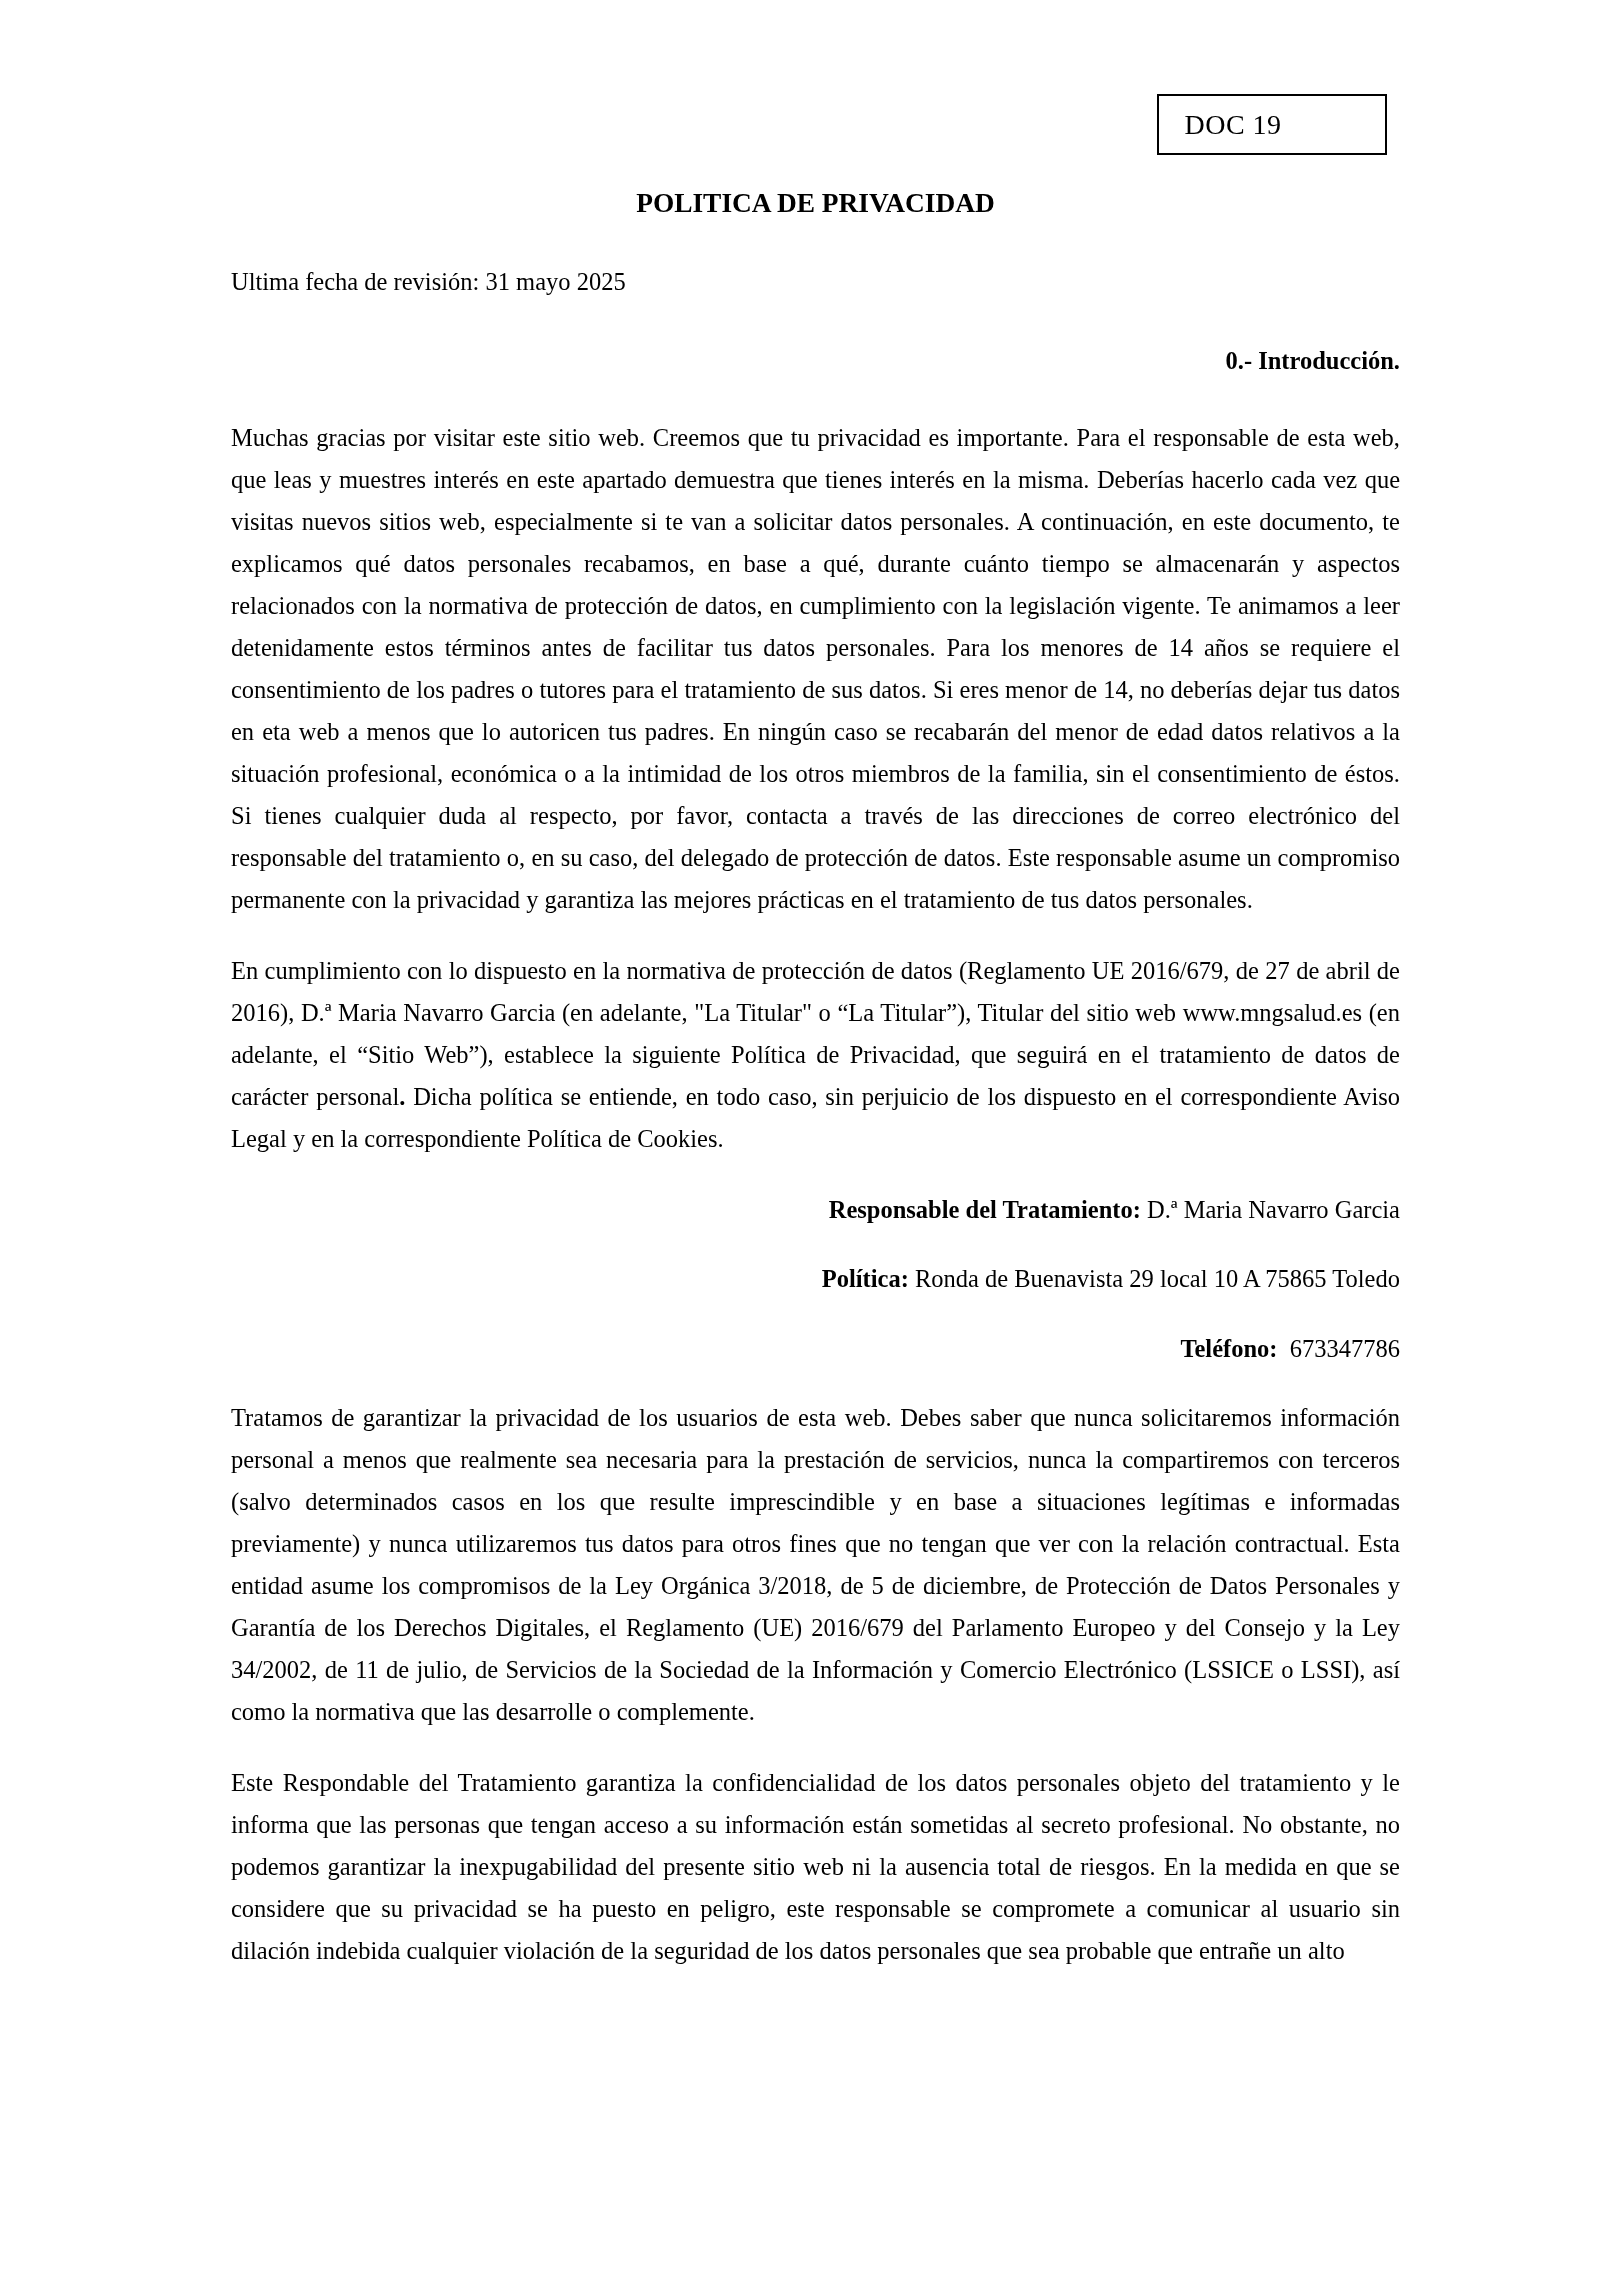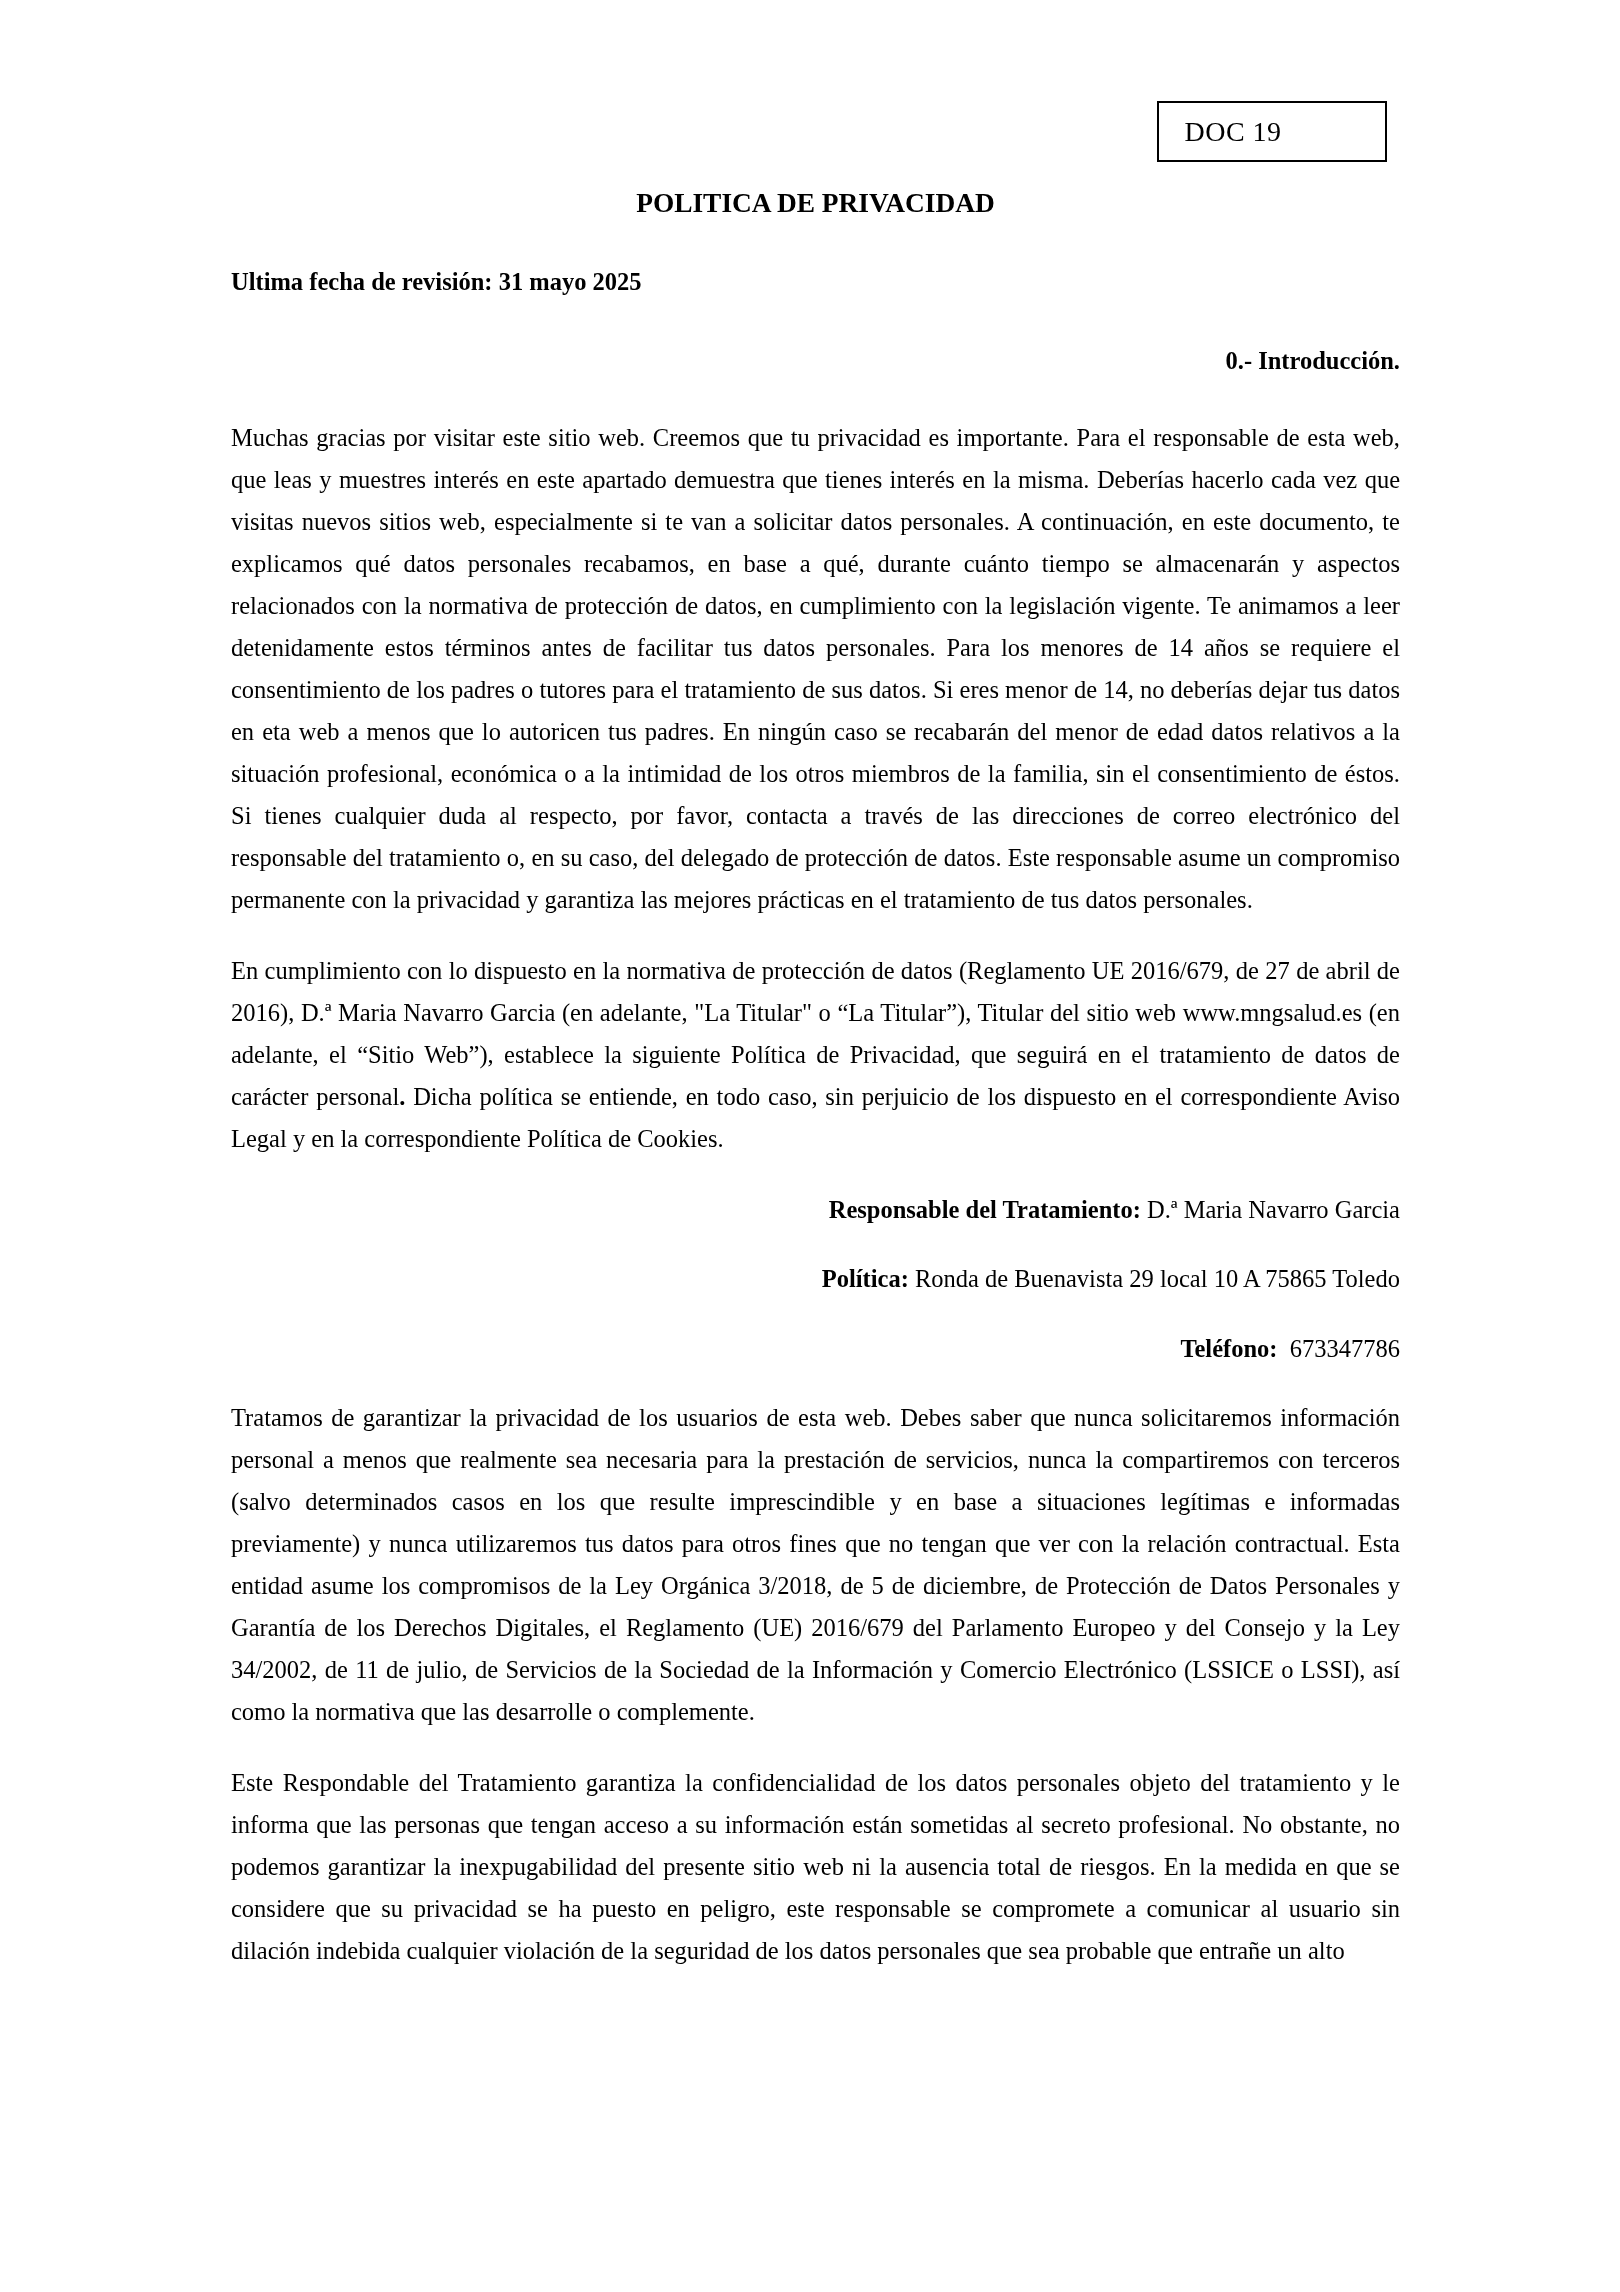--- a/index.html
+++ b/index.html
@@ -12,21 +12,21 @@
     width: 1620px;
     height: 2293px;
     background: #ffffff;
     color: #000000;
     font-family: "Liberation Serif", "DejaVu Serif", serif;
     overflow: hidden;
   }
   .doc-box {
     position: absolute;
     left: 1157px;
-    top: 101px;
+    top: 94px;
     width: 200px;
     height: 57px;
     border: 2.9px solid #000000;
     display: flex;
     align-items: center;
     padding-left: 25.5px;
     font-size: 28px;
     letter-spacing: 0.5px;
   }
   .content {
@@ -41,21 +41,21 @@
   .title {
     text-align: center;
     font-weight: bold;
     font-size: 27.4px;
     text-decoration-thickness: 2px;
     text-underline-offset: 4.9px;
     margin: 0 0 37px 0;
   }
   .bold { font-weight: bold; }
   .revision-line {
-    font-weight: bold;
+    font-weight: normal;
     text-align: left;
     margin: 0 0 37px 0;
   }
   .section-heading {
     font-weight: bold;
     text-align: right;
     margin: 0 0 35px 0;
   }
   p.para {
     margin: 0 0 29px 0;

